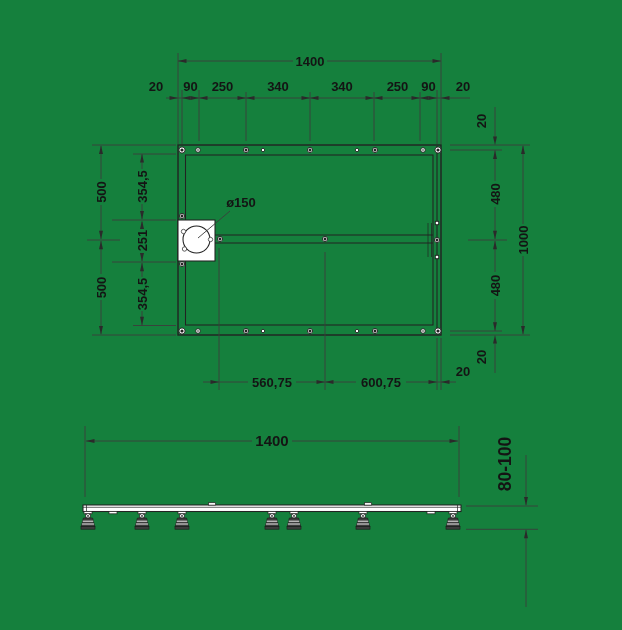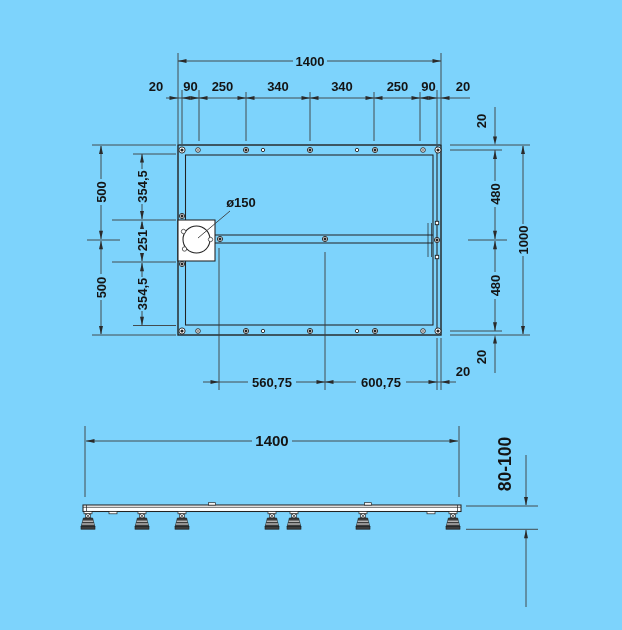--- a/index.html
+++ b/index.html
@@ -1,16 +1,16 @@
 <!DOCTYPE html>
 <html><head>
 <meta charset="utf-8">
 <style>
   html,body{margin:0;padding:0;background:#fff;}
-  .stage{position:relative;width:622px;height:630px;background:#7dd3fc;overflow:hidden;}
+  .stage{position:relative;width:622px;height:630px;background:#15803d;overflow:hidden;}
   svg{display:block;}
   .thick{stroke:#222;stroke-width:1.4;fill:none;}
   .med{stroke:#222;stroke-width:1.05;fill:none;}
   .medw{stroke:#222;stroke-width:1.05;fill:#fff;}
   .t{stroke:#222;stroke-width:0.7;fill:none;}
   .tw{stroke:#222;stroke-width:0.7;fill:#fff;}
   .dim{stroke:#3c3c3c;stroke-width:0.9;fill:none;}
   .ah{fill:#2a2a2a;stroke:none;}
   .scw{fill:#fff;stroke:#222;stroke-width:0.9;}
   .scx{stroke:#222;stroke-width:0.6;}

